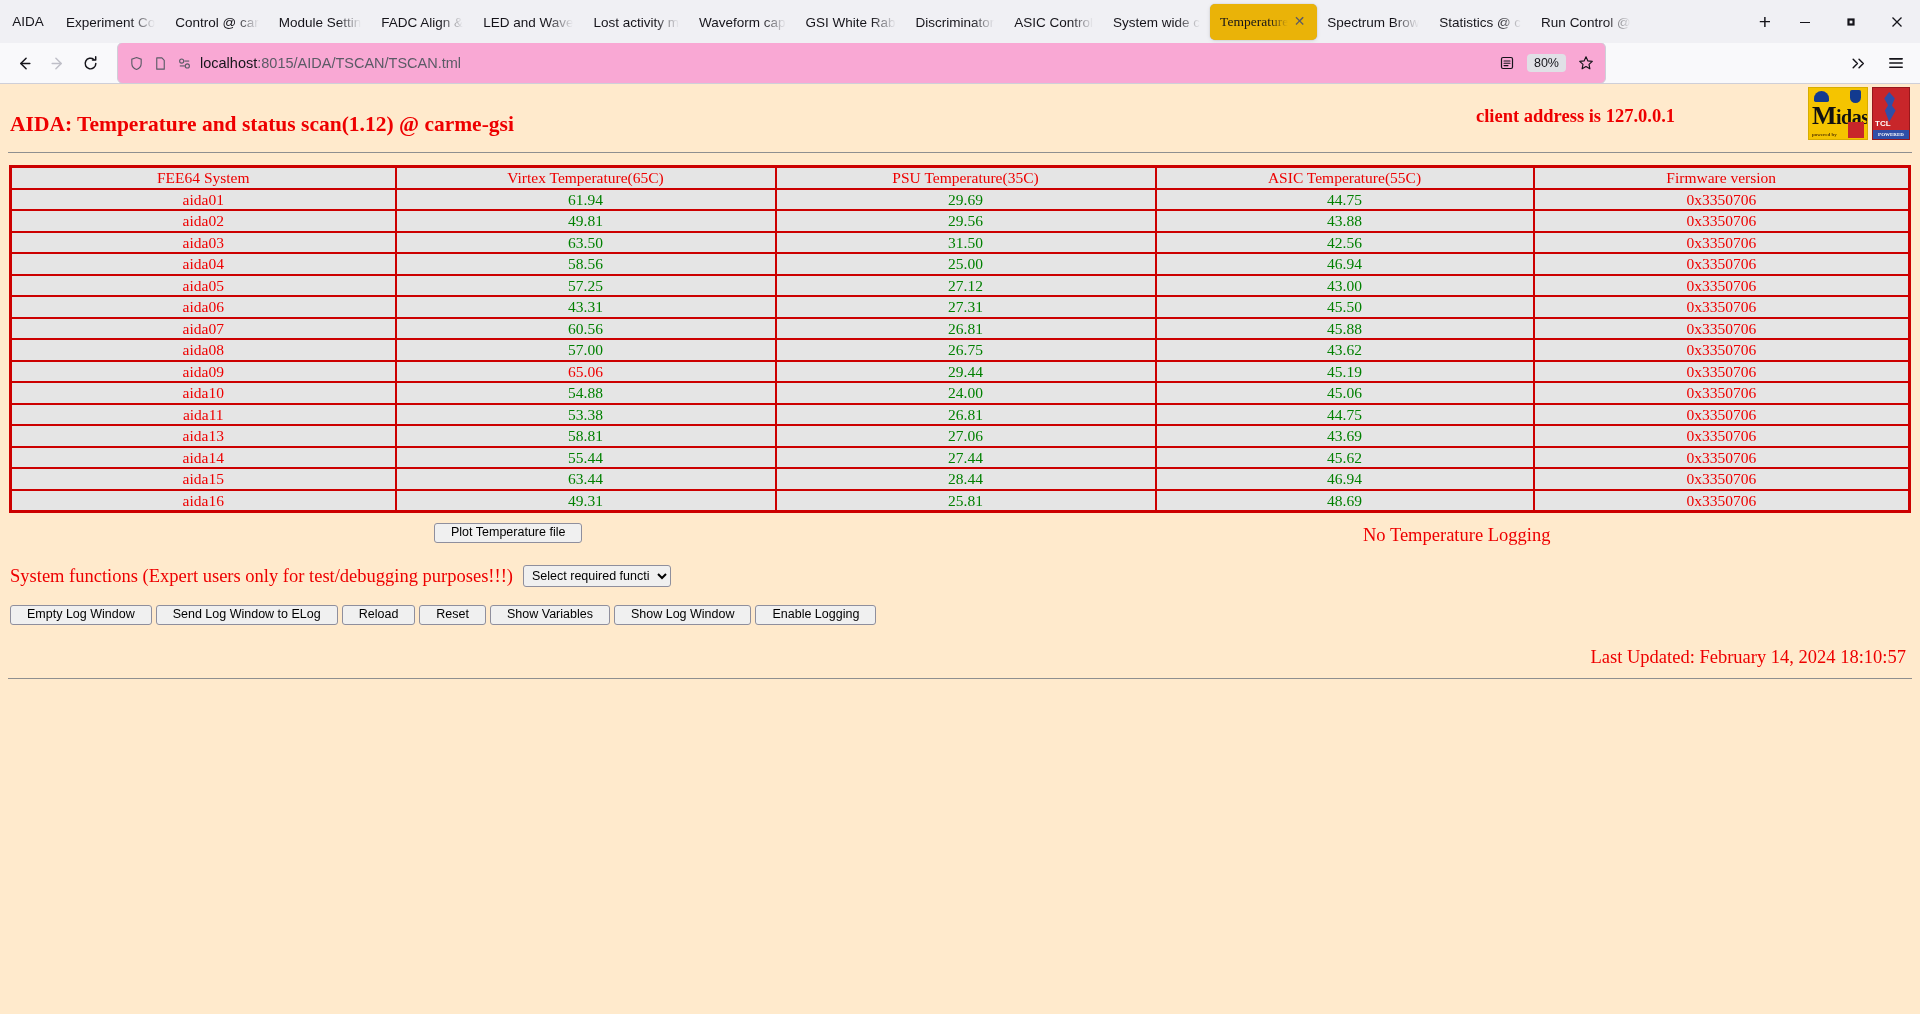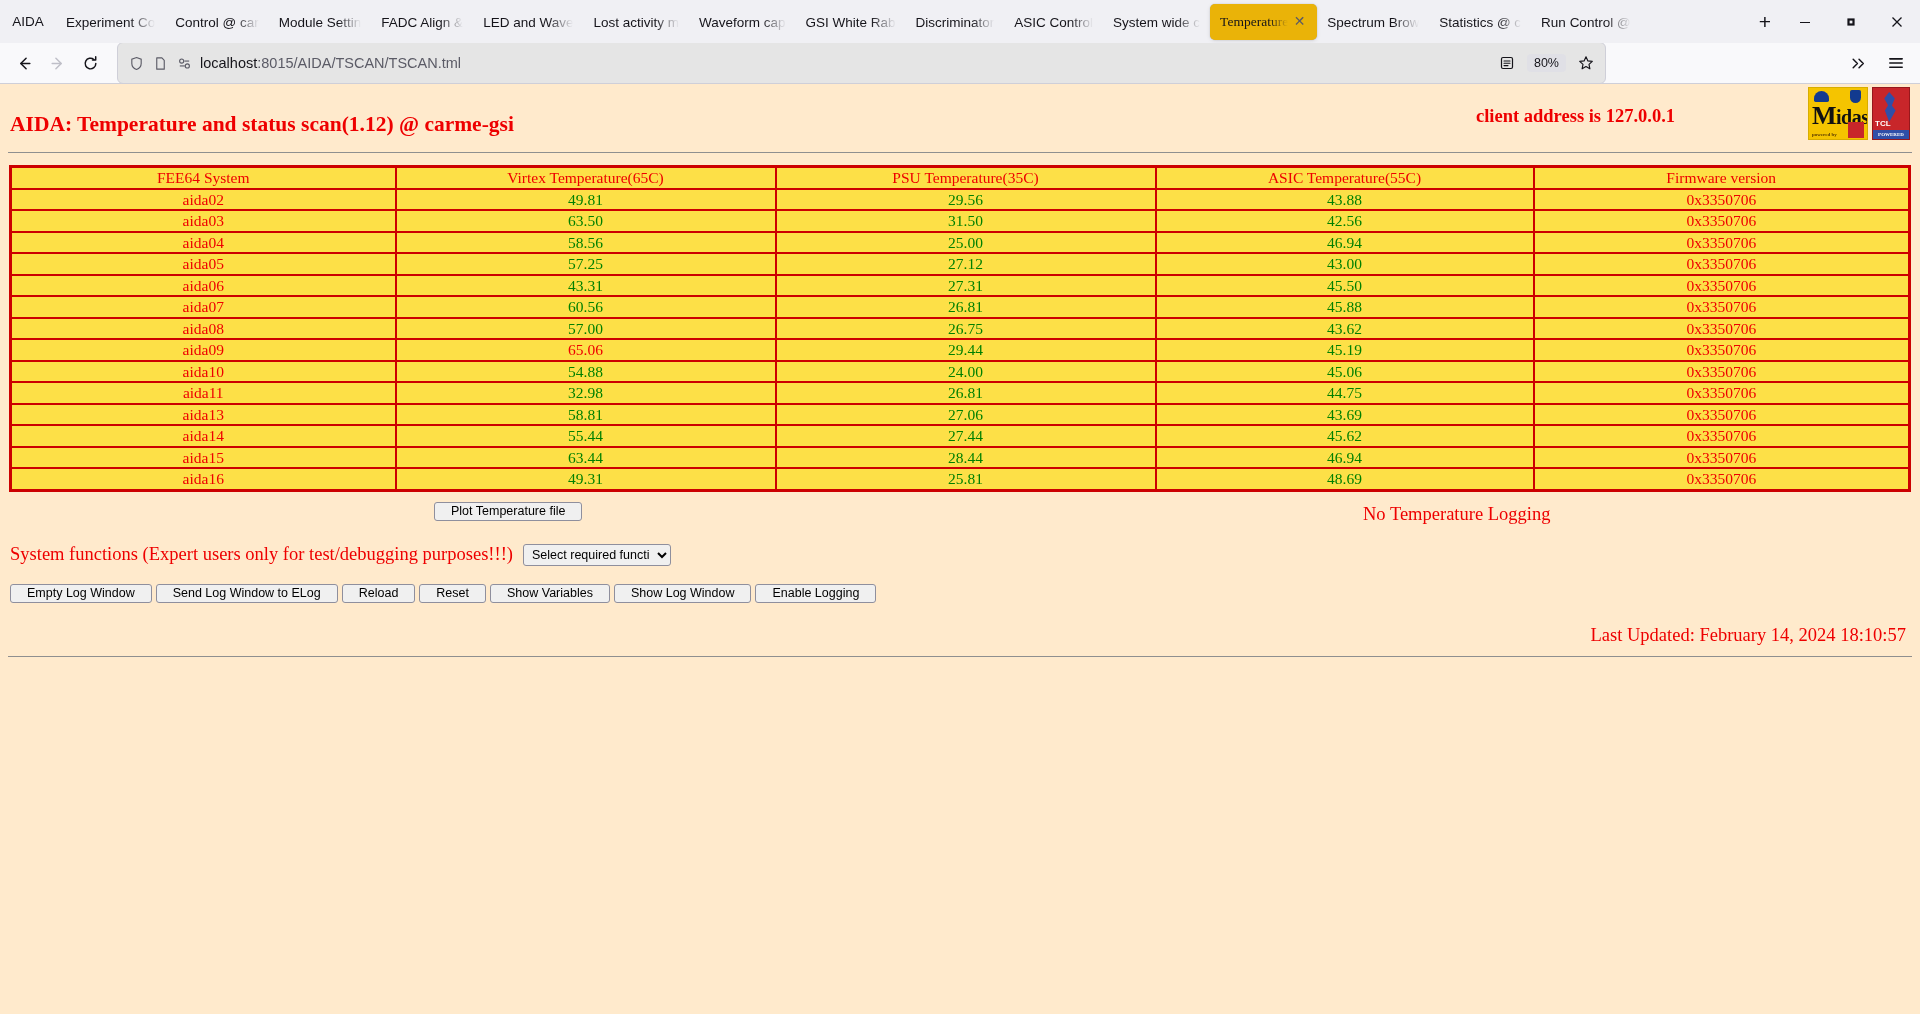--- a/index.html
+++ b/index.html
@@ -81,21 +81,21 @@
     width: 33px; height: 32px; border-radius: 4px;
     display:flex; align-items:center; justify-content:center;
     color: #15141a; flex: 0 0 auto;
   }
   .navbtn.disabled { color: #bfbfc8; }
   .urlbar {
     flex: 0 0 auto;
     width: 1489px;
     margin-left: 10px;
     height: 42px;
-    background: #e5e5e5;
+    background: #f9a8d4;
     border: 1px solid #cfcfd8;
     border-radius: 6px;
     display: flex; align-items: center;
     padding: 0 6px 0 10px;
     gap: 7px;
   }
   .urlbar .u-ico { width:17px; height:17px; display:flex; align-items:center; justify-content:center; color:#5b5b66; flex:0 0 auto;}
   .urltext {
     flex: 1 1 auto;
     font-size: 14.5px;
@@ -196,21 +196,21 @@
     border-top: 1px solid #8f8f8f;
     margin: 10px 0 12px 0;
   }
 
   
   table.tscan {
     border-collapse: collapse;
     width: 1899px;
     margin: 6px auto;
     border: 3px solid #cc0000;
-    background: #fde047;
+    background: #e5e5e5;
     table-layout: fixed;
   }
   table.tscan td {
     border: 2px solid #cc0000;
     text-align: center;
     font-family: "Liberation Serif", serif;
     font-size: 15.5px;
     line-height: 1;
     padding: 2px 0 2px 0;
     height: 18px;
@@ -474,20 +474,27 @@
           <tr id="thead-row">
               <td>FEE64 System</td>
               <td>Virtex Temperature(65C)</td>
               <td>PSU Temperature(35C)</td>
               <td>ASIC Temperature(55C)</td>
               <td>Firmware version</td>
             </tr>
         </thead>
         <tbody id="tbody">
             <tr>
+              <td class="c-red">aida01</td>
+              <td class="c-green">61.94</td>
+              <td class="c-green">29.69</td>
+              <td class="c-green">44.75</td>
+              <td class="c-red">0x3350706</td>
+            </tr>
+            <tr>
               <td class="c-red">aida02</td>
               <td class="c-green">49.81</td>
               <td class="c-green">29.56</td>
               <td class="c-green">43.88</td>
               <td class="c-red">0x3350706</td>
             </tr>
             <tr>
               <td class="c-red">aida03</td>
               <td class="c-green">63.50</td>
               <td class="c-green">31.50</td>
@@ -538,21 +545,21 @@
             </tr>
             <tr>
               <td class="c-red">aida10</td>
               <td class="c-green">54.88</td>
               <td class="c-green">24.00</td>
               <td class="c-green">45.06</td>
               <td class="c-red">0x3350706</td>
             </tr>
             <tr>
               <td class="c-red">aida11</td>
-              <td class="c-green">32.98</td>
+              <td class="c-green">53.38</td>
               <td class="c-green">26.81</td>
               <td class="c-green">44.75</td>
               <td class="c-red">0x3350706</td>
             </tr>
             <tr>
               <td class="c-red">aida13</td>
               <td class="c-green">58.81</td>
               <td class="c-green">27.06</td>
               <td class="c-green">43.69</td>
               <td class="c-red">0x3350706</td>

